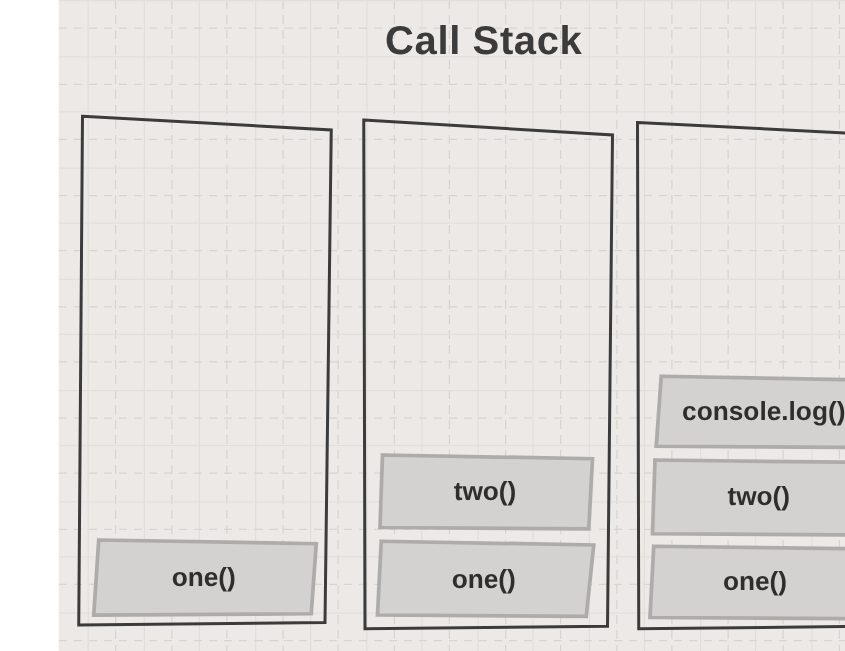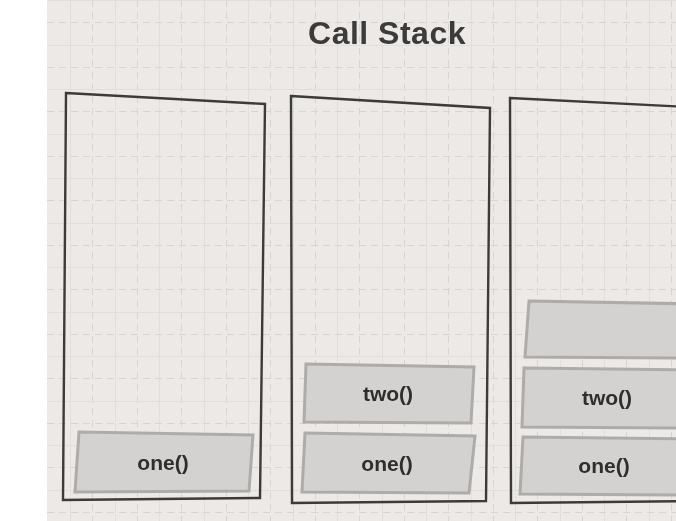--- a/index.html
+++ b/index.html
@@ -151,17 +151,18 @@
   </svg>
 
   <div class="labels">
     <div class="page-title">Call Stack</div>
 
     <div class="box-label" style="left:116px; top:463px;">one()</div>
 
     <div class="box-label" style="left:341px; top:394px;">two()</div>
     <div class="box-label" style="left:340px; top:464px;">one()</div>
 
+    <div class="box-label" style="left:564px; top:330px;">console.log()</div>
     <div class="box-label" style="left:560px; top:398px;">two()</div>
     <div class="box-label" style="left:557px; top:466px;">one()</div>
   </div>
 
 </div>
 
 </body></html>

